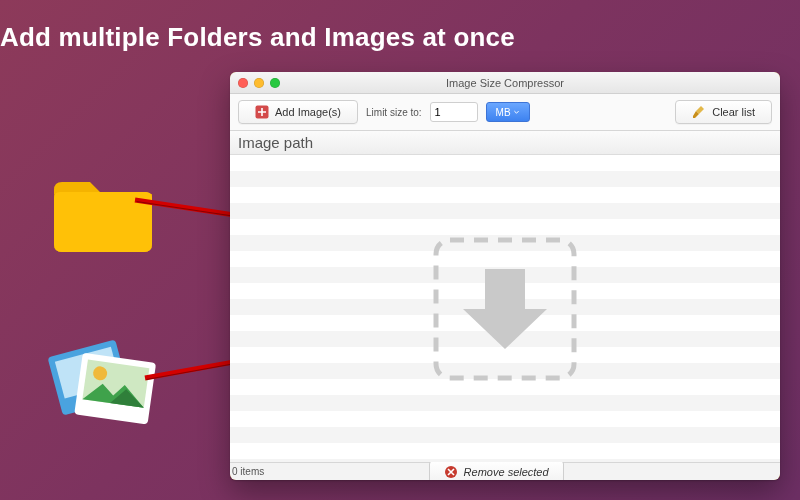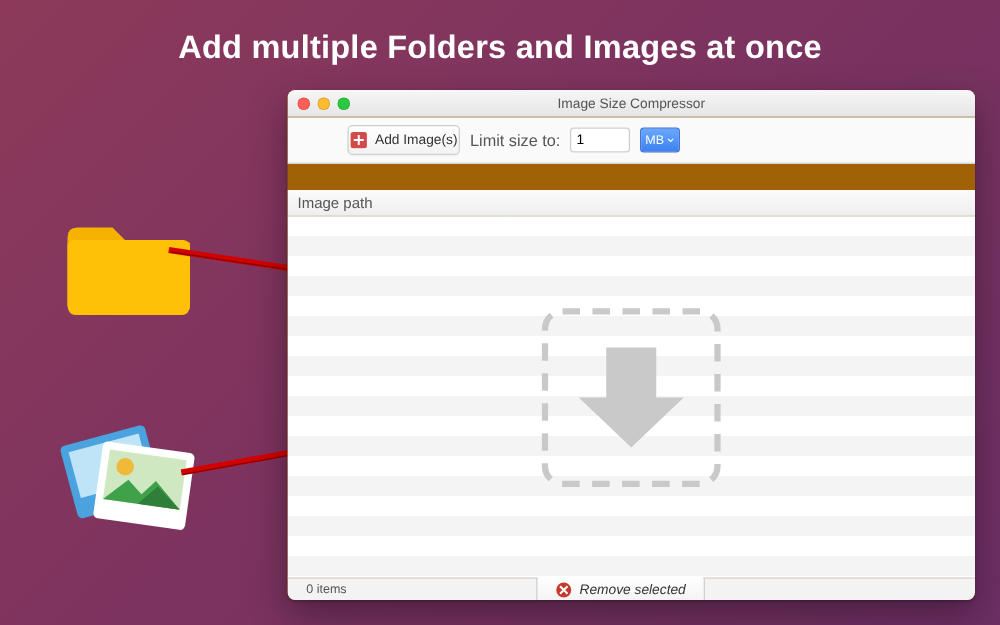--- a/index.html
+++ b/index.html
@@ -5,21 +5,20 @@
   * { box-sizing: border-box; margin: 0; padding: 0; }
   html, body { width: 800px; height: 500px; overflow: hidden; }
   body {
     font-family: -apple-system, "Helvetica Neue", Arial, sans-serif;
     background: linear-gradient(135deg, #8d3a5a 0%, #7d335f 45%, #6d2f64 100%);
     position: relative;
   }
   .promo-title {
     position: absolute;
     top: 22px; left: 0; right: 0;
-    text-align: center;
     color: #fff;
     font-size: 26px;
     font-weight: 600;
     letter-spacing: 0.2px;
   }
 
   
   .window {
     position: absolute;
     top: 72px; left: 230px;
@@ -47,73 +46,72 @@
   }
 
   .toolbar {
     background:#fafafa;
     border-bottom:1px solid #d6d6d6;
     padding:6px 8px;
     display:flex; align-items:center; gap:8px;
   }
   .btn {
     display:flex; align-items:center; gap:6px;
-    height:24px; padding:0 1px;
+    height:24px; padding:0 16px;
     font-size:11px; color:#333;
     background:linear-gradient(#ffffff,#f2f2f2);
     border:1px solid #cfcfcf; border-radius:4px;
     box-shadow: 0 1px 0 rgba(0,0,0,0.03);
-    white-space:nowrap; cursor:default;margin-left:40px;
+    white-space:nowrap; cursor:default;
   }
   .btn svg, .btn .ico { width:14px; height:14px; display:block; }
-  .lbl { font-size:13px; color:#555; }
+  .lbl { font-size:10px; color:#555; }
   .size-input {
     width:48px; height:20px; font-size:11px; padding:1px 4px;
     border:1px solid #cfcfcf; border-radius:3px; background:#fff;
     text-align:left;
   }
   .unit-select {
-    width:32px; height:20px; font-size:10px;
+    width:44px; height:20px; font-size:10px;
     background:linear-gradient(#6aa7ff,#3d82f0); color:#fff;
     border:1px solid #3d74d6; border-radius:3px;
     display:flex; align-items:center; justify-content:center; gap:2px;
   }
   .unit-select .chev { width:7px;height:7px; }
   .spacer { flex:1; }
 
   .note-bar {
     font-size:9px; color:#777;
     padding:4px 10px;
     background:#f3f3f3;
     border-bottom:1px solid #e2e2e2;
   }
   .col-header {
-    font-size:12px; color:#555;
+    font-size:15px; color:#555;
     padding:3px 8px;
     background:linear-gradient(#fbfbfb,#eeeeee);
     border-bottom:1px solid #dcdcdc;
-    margin-top:21px;
   }
 
   .list-area {
     flex:1; position:relative; overflow:hidden;
     background: repeating-linear-gradient(
       to bottom, #ffffff 0px, #ffffff 16px, #f4f4f4 16px, #f4f4f4 32px
     );
   }
   .drop-target {
     position:absolute;
     top:50%; left:50%; transform:translate(-50%,-50%);
     width:150px; height:150px;
   }
 
   .footer {
     height:18px; background:#f3f3f3;
     border-top:1px solid #d6d6d6;
-    display:flex; align-items:center; padding:0 15px;
+    display:flex; align-items:center; padding:0 2px;
     font-size:10px; color:#555;
   }
   .footer .btn { margin:0 auto; }
 
   
   .promo-folder { position:absolute; top:170px; left:48px; }
   .promo-images { position:absolute; top:330px; left:48px; }
 
   
   .arrow { position:absolute; pointer-events:none; }
@@ -185,20 +183,27 @@
     </div>
     <span class="lbl">Limit size to:</span>
     <input class="size-input" value="1" style="">
     <div class="unit-select">
       <span>MB</span>
       <svg class="chev" viewBox="0 0 10 10">
           <path d="M2 3l3 3 3-3" stroke="#fff" stroke-width="1.4" fill="none"></path>
         </svg>
     </div>
     <div class="spacer"></div>
+    <div class="btn">
+      <svg class="ico" viewBox="0 0 14 14">
+        <path d="M9 1l3 3-5 5-3-3z" fill="#e3b84a"></path>
+        <path d="M4 6l3 3-4 4H1v-2z" fill="#c98f1b"></path>
+      </svg>
+      <span>Clear list</span>
+    </div>
   </div>
 
   <div class="col-header">Image path</div>
 
   <div class="list-area">
     <svg class="drop-target" viewBox="0 0 150 150">
       <rect x="6" y="6" width="138" height="138" rx="14" fill="none" stroke="#c9c9c9" stroke-width="5" stroke-dasharray="14 10"></rect>
       <path d="M55 35 h40 v40 h22 L75 115 33 75 h22 Z" fill="#c9c9c9"></path>
     </svg>
   </div>

